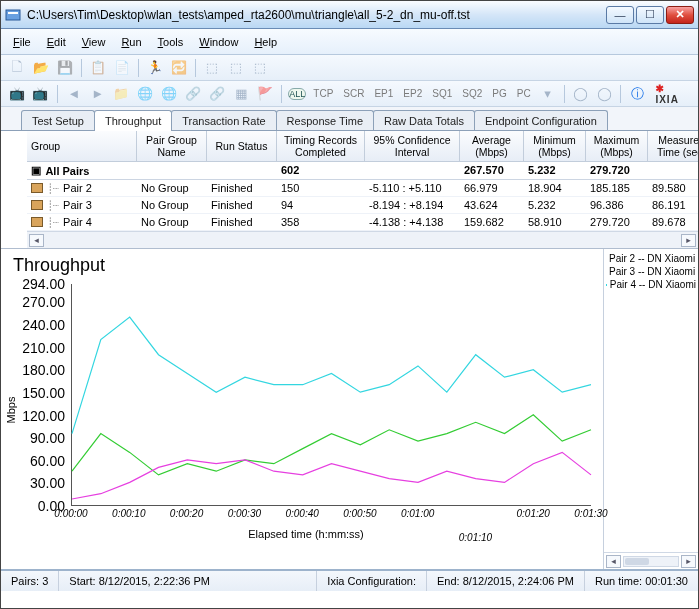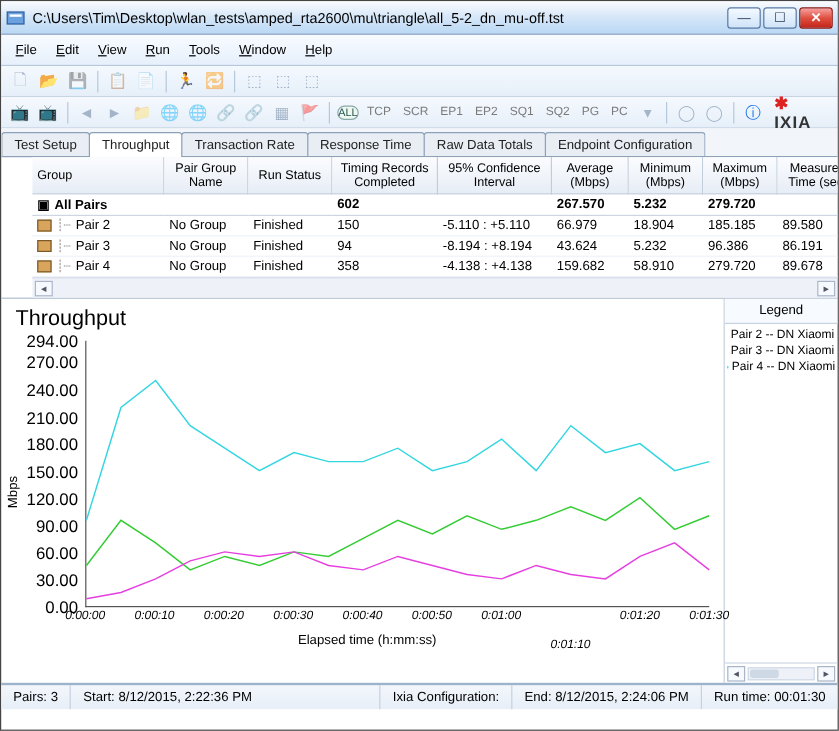--- a/index.html
+++ b/index.html
@@ -47,27 +47,27 @@
     border-bottom:1px solid #c6d4e4;
   }
   .tb-sep { width:1px; height:18px; background:#b6c8dd; margin:0 2px; }
   .tb-btn {
     width:20px; height:20px; border:1px solid transparent; border-radius:2px;
     display:flex; align-items:center; justify-content:center;
     font-size:13px; color:#4e6a8c;
   }
   .tb-btn.disabled { opacity:0.45; }
   .tb-txt { padding:1px 3px; font-size:10px; color:#7a7a7a; }
-  .ixia-logo { font-weight:bold; font-size:14px; color:#d22; letter-spacing:1px; }
+  .ixia-logo { font-weight:bold; font-size:10px; color:#d22; letter-spacing:1px; }
   .ixia-logo span { color:#333; }
   .all-pill { border:1px solid #8aa; border-radius:8px; padding:0 0; font-size:9px; background:#eef8ee; color:#255; }
   
   .tabstrip {
     height:24px; display:flex; align-items: flex-end;
-    background:#f2f5fa; border-bottom:1px solid #8ca0b8; padding-left:0; gap:0;
+    background:#f2f5fa; border-bottom:1px solid #8ca0b8; padding-left:20px; gap:0;
   }
   .tab {
     padding:4px 10px 3px; border:1px solid #8ca0b8; border-bottom:none;
     background:#e9eef5; border-radius:3px 3px 0 0; margin-right:-1px;
     font-size:11px; color:#222;
   }
   .tab.active { background:#fff; position:relative; top:1px; padding-bottom:4px; }
   
   .grid-wrap { border-bottom:1px solid #b0bdcf;padding-left:26px; }
   .grid-head, .grid-row { display:grid; grid-template-columns: 110px 70px 70px 88px 95px 64px 62px 62px 68px 60px; }
@@ -318,21 +318,20 @@
           <div class="xtick" style="left: 55.5556%;">0:00:50</div>
           <div class="xtick" style="left: 66.6667%;">0:01:00</div>
           <div class="xtick" style="left: 77.7778%; margin-top: 24px;">0:01:10</div>
           <div class="xtick" style="left: 88.8889%;">0:01:20</div>
           <div class="xtick" style="left: 100%;">0:01:30</div>
         </div>
       <div class="xlab">Elapsed time (h:mm:ss)</div>
     </div>
   </div>
   <div class="legend-panel">
-    <div class="legend-head">Legend</div>
     <div class="legend-body" id="legend-body">
         <div class="legend-row">
           <span class="legend-sw" style="background:#33cc33"></span>
           <span>Pair 2 -- DN  Xiaomi I</span>
         </div>
         <div class="legend-row">
           <span class="legend-sw" style="background:#e63fe0"></span>
           <span>Pair 3 -- DN  Xiaomi I</span>
         </div>
         <div class="legend-row">

